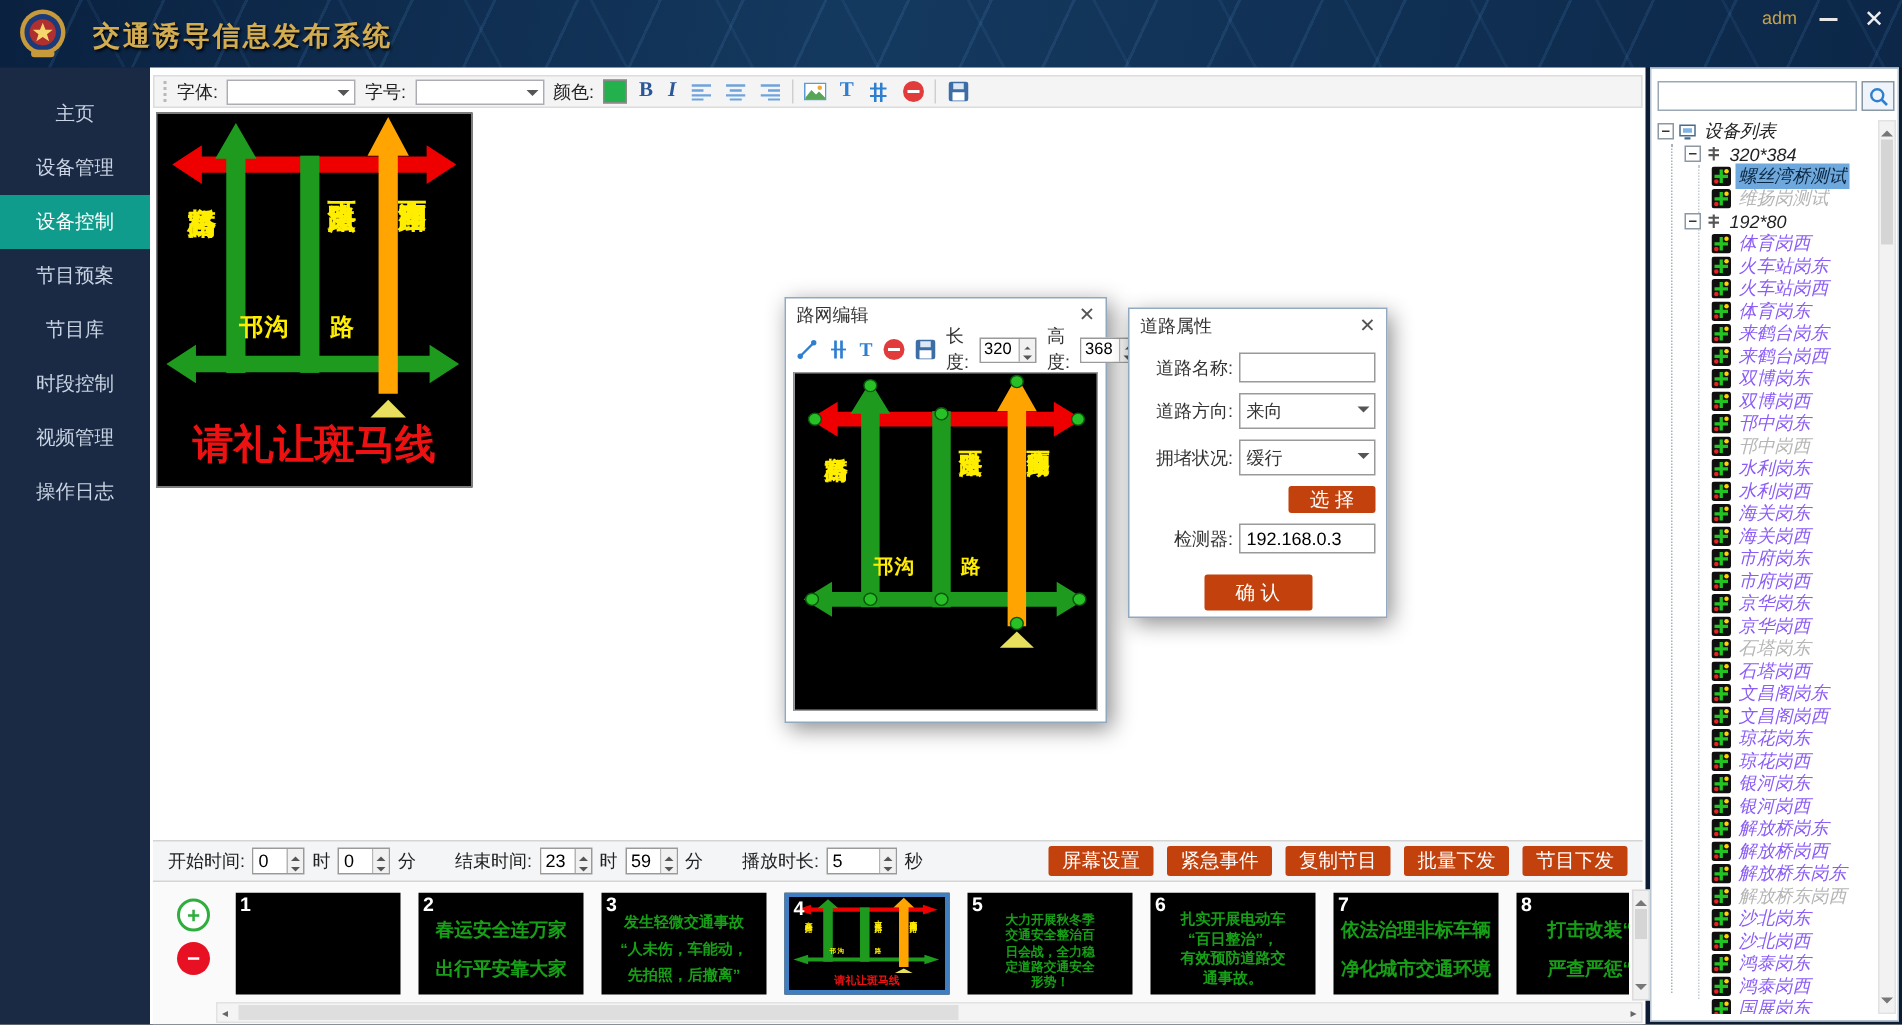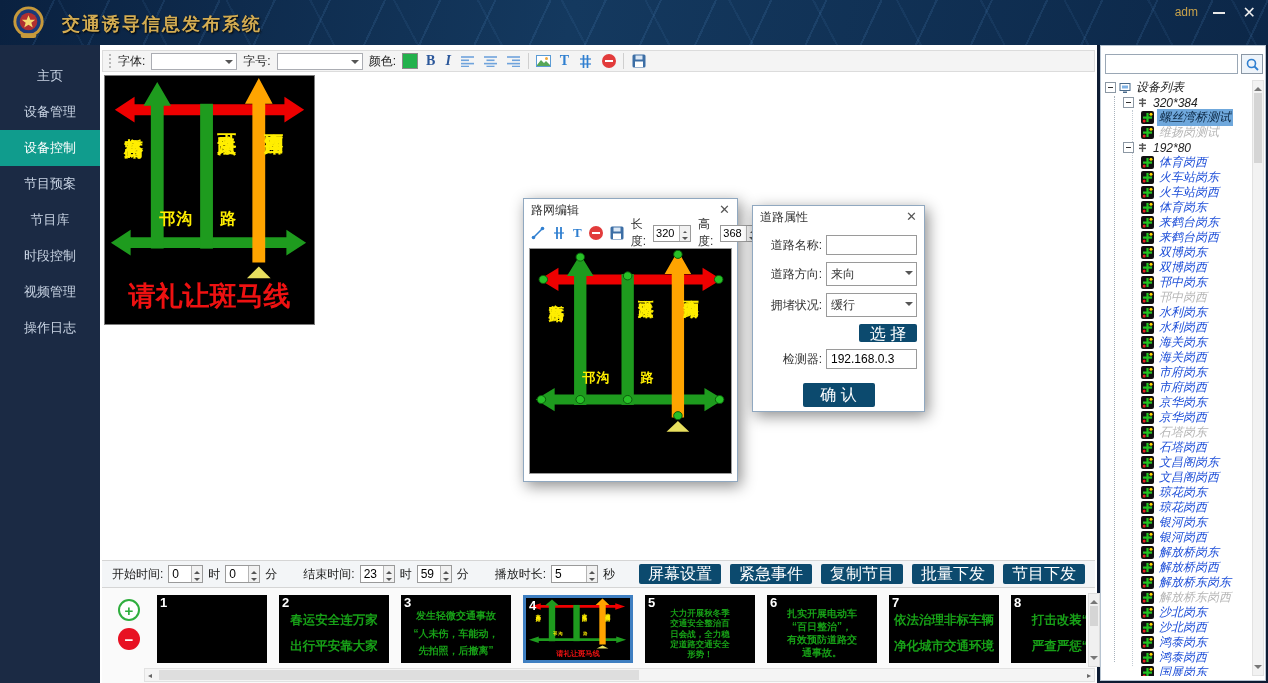--- a/index.html
+++ b/index.html
@@ -64,21 +64,21 @@
   .spin b.up::after { content:""; position:absolute; left:2px; top:2px; border:3px solid transparent; border-bottom-color:#555; }
   .spin b.dn::after { content:""; position:absolute; left:2px; top:4px; border:3px solid transparent; border-top-color:#555; }
   .ed-canvas { position:relative; margin:3px 5px; height:226px; border:1px solid #9a9a9a; }
 
   #road-props { left:650px; top:132px; width:173px; height:207px; }
   .prop-row { display:flex; align-items:center; margin:7px 7px 0 7px; }
   .prop-row label { width:62px; text-align:right; margin-right:4px; flex:none; }
   .pinput { flex:1; height:20px; border:1px solid #9a9a9a; font-size:12px; padding:0 4px; outline:none; width:60px; }
   .pselect { flex:1; height:24px; border:1px solid #9a9a9a; display:flex; align-items:center; padding:0 4px; position:relative; cursor:pointer; }
   .pselect .caret { top:8px; }
-  .btn-blue { background:#0c4a6e; color:#fff; border:none; font-size:16px; cursor:pointer; border-radius:2px; }
+  .btn-blue { background:#c2410c; color:#fff; border:none; font-size:13px; cursor:pointer; border-radius:2px; }
   .row-select { justify-content:flex-end; }
   .row-select .btn-blue { width:58px; height:18px; }
   .row-confirm { justify-content:center; margin-top:14px; }
   .row-confirm .btn-blue { width:72px; height:24px; }
 
   
   .timebar { position:absolute; left:2px; bottom:95px; right:2px; height:28px; background:#f3f5f7;
     border-top:1px solid #d5d5d5; border-bottom:1px solid #d5d5d5; display:flex; align-items:center; gap:5px;
     padding:0 10px; font-size:12px; color:#222; }
   .numin { display:inline-flex; border:1px solid #9a9a9a; background:#fff; height:18px; }
@@ -115,21 +115,21 @@
   .rsearch { position:absolute; left:4px; top:8px; width:133px; height:20px; border:1px solid #9aa7b5; font-size:12px; padding:0 4px; outline:none; }
   .rsearch-btn { position:absolute; left:140px; top:8px; width:22px; height:20px; border:1px solid #8a97a5; background:#eef4fa;
     display:flex; align-items:center; justify-content:center; cursor:pointer; }
   .rtree { position:absolute; left:2px; top:34px; right:15px; bottom:4px; overflow:hidden; font-size:12px; color:#222; }
   .rtree::before { content:""; position:absolute; left:11px; top:16px; bottom:14px; border-left:1px dotted #a8b2bc; }
   .rtree::after { content:""; position:absolute; left:29px; top:30px; bottom:10px; border-left:1px dotted #c3cbd3; }
   .trow { display:flex; align-items:center; height:15px; gap:3px; white-space:nowrap; position:relative; z-index:1; cursor:pointer;font-style:italic; }
   .exp { width:11px; height:11px; border:1px solid #8c98a4; background:#fff; position:relative; flex:none; }
   .exp::after { content:""; position:absolute; left:2px; right:2px; top:4px; height:1px; background:#333; }
   .tl { padding:0 2px; }
-  .st-online { color:#1d4ed8; } .st-offline { color:#b5b5b5; }
+  .st-online { color:#8b5cf6; } .st-offline { color:#b5b5b5; }
   .st-selected { background:#6fa8dc; color:#0a2540; }
   .rscroll { position:absolute; right:1px; top:34px; width:12px; bottom:4px; background:#f2f2f2; border:1px solid #e2e2e2; }
 </style>
 </head>
 <body>
 
 <div class="app">
 
   <div class="header">
     <svg class="logo" viewBox="0 0 40 40">

